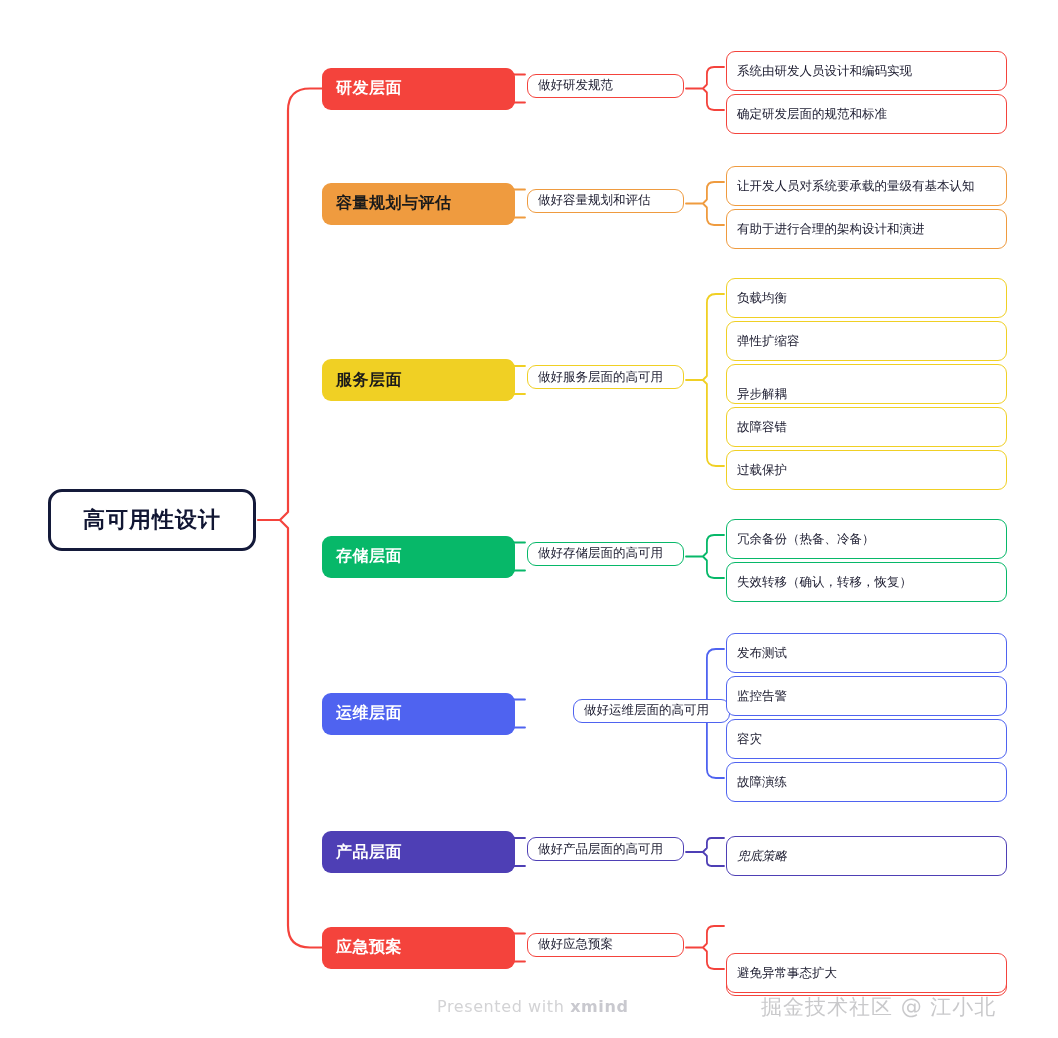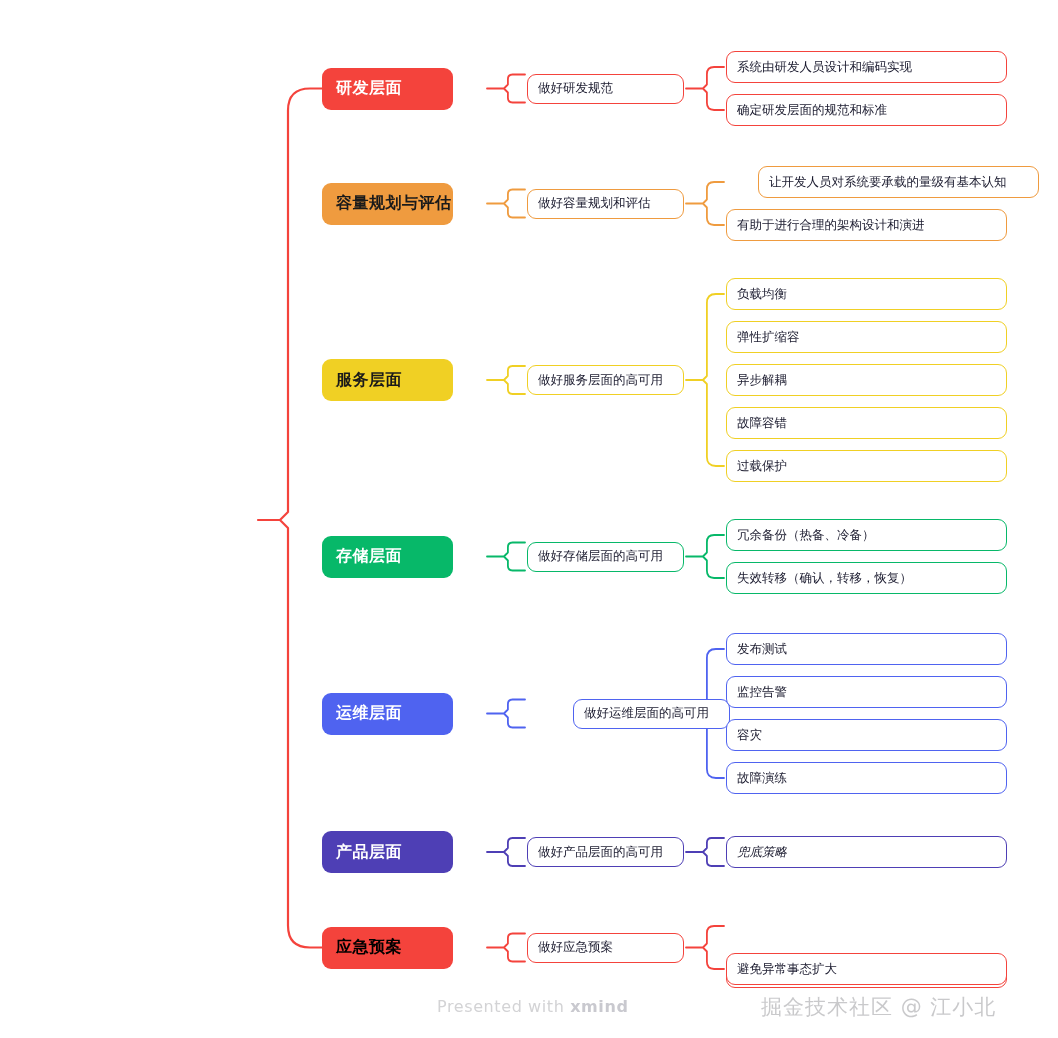--- a/index.html
+++ b/index.html
@@ -34,56 +34,56 @@
     font-size: 22px;
     font-weight: 700;
     color: #111633;
     letter-spacing: 1px;
     box-sizing: border-box;
   }
 
   
   .branch-node {
     position: absolute;
-    width: 131px;
+    width: 193px;
     height: 42px;
     border-radius: 9px;
     display: flex;
     align-items: center;
     box-sizing: border-box;
     padding-left: 14px;
     font-size: 16px;
     font-weight: 700;
     letter-spacing: 0.5px;
   }
 
   
   .mid-node {
     position: absolute;
     left: 527px;
     width: 157px;
-    height: 30px;
+    height: 24px;
     border-radius: 9px;
     background: #ffffff;
     border: 1.6px solid #ccc;
     display: flex;
     align-items: center;
     box-sizing: border-box;
     padding-left: 10px;
     font-size: 12.5px;
     color: #1a1a2e;
     font-weight: 500;
   }
 
   
   .leaf-node {
     position: absolute;
     left: 726px;
     width: 281px;
-    height: 32px;
+    height: 40px;
     border-radius: 9px;
     background: #ffffff;
     border: 1.6px solid #ccc;
     display: flex;
     align-items: center;
     box-sizing: border-box;
     padding-left: 10px;
     font-size: 12.5px;
     color: #1a1a2e;
     font-weight: 500;
@@ -136,59 +136,62 @@
       <path d="M 686 556.5 L 702.9 556.5 M 706.9 552.5 L 706.9 542.1666666666666 Q 706.9 535 714.0666666666666 535 L 724 535 M 706.9 560.5 L 706.9 570.8333333333334 Q 706.9 578 714.0666666666666 578 L 724 578 M 702.9 556.5 L 706.9 552.5 M 702.9 556.5 L 706.9 560.5" fill="none" stroke="#07b869" stroke-width="1.8" stroke-linecap="round"></path>
       <path d="M 487 713.5 L 503.9 713.5 M 507.9 709.5 L 507.9 704.1666666666666 Q 507.9 699.5 512.5666666666666 699.5 L 525 699.5 M 507.9 717.5 L 507.9 722.8333333333334 Q 507.9 727.5 512.5666666666666 727.5 L 525 727.5 M 503.9 713.5 L 507.9 709.5 M 503.9 713.5 L 507.9 717.5" fill="none" stroke="#4f63f0" stroke-width="1.8" stroke-linecap="round"></path>
       <path d="M 686 713.5 L 702.9 713.5 M 706.9 709.5 L 706.9 658 Q 706.9 649 715.9 649 L 724 649 M 706.9 717.5 L 706.9 769 Q 706.9 778 715.9 778 L 724 778 M 702.9 713.5 L 706.9 709.5 M 702.9 713.5 L 706.9 717.5" fill="none" stroke="#4f63f0" stroke-width="1.8" stroke-linecap="round"></path>
       <path d="M 487 852 L 503.9 852 M 507.9 848 L 507.9 842.6666666666666 Q 507.9 838 512.5666666666666 838 L 525 838 M 507.9 856 L 507.9 861.3333333333334 Q 507.9 866 512.5666666666666 866 L 525 866 M 503.9 852 L 507.9 848 M 503.9 852 L 507.9 856" fill="none" stroke="#4e3fb5" stroke-width="1.8" stroke-linecap="round"></path>
       <path d="M 686 852 L 702.9 852 M 706.9 848 L 706.9 842.6666666666666 Q 706.9 838 711.5666666666666 838 L 724 838 M 706.9 856 L 706.9 861.3333333333334 Q 706.9 866 711.5666666666666 866 L 724 866 M 702.9 852 L 706.9 848 M 702.9 852 L 706.9 856" fill="none" stroke="#4e3fb5" stroke-width="1.8" stroke-linecap="round"></path>
       <path d="M 487 947.5 L 503.9 947.5 M 507.9 943.5 L 507.9 938.1666666666666 Q 507.9 933.5 512.5666666666666 933.5 L 525 933.5 M 507.9 951.5 L 507.9 956.8333333333334 Q 507.9 961.5 512.5666666666666 961.5 L 525 961.5 M 503.9 947.5 L 507.9 943.5 M 503.9 947.5 L 507.9 951.5" fill="none" stroke="#f4433c" stroke-width="1.8" stroke-linecap="round"></path>
       <path d="M 686 947.5 L 702.9 947.5 M 706.9 943.5 L 706.9 933.1666666666666 Q 706.9 926 714.0666666666666 926 L 724 926 M 706.9 951.5 L 706.9 961.8333333333334 Q 706.9 969 714.0666666666666 969 L 724 969 M 702.9 947.5 L 706.9 943.5 M 702.9 947.5 L 706.9 951.5" fill="none" stroke="#f4433c" stroke-width="1.8" stroke-linecap="round"></path>
       <path d="M 258 520 L 280 520 M 288 512 C 288 500 288 500 288 490 L 288 110.5 Q 288 88.5 310 88.5 L 324 88.5 M 288 528 C 288 540 288 540 288 550 L 288 925.5 Q 288 947.5 310 947.5 L 324 947.5 M 280 520 L 288 512 M 280 520 L 288 528" fill="none" stroke="#f4433c" stroke-width="2.2" stroke-linecap="round"></path>
     </svg>
 
+  <div class="root-node">
+    <span>高可用性设计</span>
+  </div>
 
   <div id="nodes-layer">
       <div class="branch-node" style="left: 322px; top: 67.5px; background: rgb(244, 67, 60); color: rgb(255, 255, 255);">
         <span>研发层面</span>
       </div>
       <div class="mid-node" style="top: 73.5px; border-color: rgb(244, 67, 60);">
         <span>做好研发规范</span>
       </div>
       <div class="leaf-node" style="top: 51px; border-color: rgb(244, 67, 60);">
         <span>系统由研发人员设计和编码实现</span>
       </div>
       <div class="leaf-node" style="top: 94px; border-color: rgb(244, 67, 60);">
         <span>确定研发层面的规范和标准</span>
       </div>
       <div class="branch-node" style="left: 322px; top: 182.5px; background: rgb(239, 155, 63); color: rgb(26, 26, 26);">
         <span>容量规划与评估</span>
       </div>
       <div class="mid-node" style="top: 188.5px; border-color: rgb(239, 155, 63);">
         <span>做好容量规划和评估</span>
       </div>
-      <div class="leaf-node" style="top: 166px; border-color: rgb(239, 155, 63); margin-left: 32px;">
+      <div class="leaf-node" style="top: 166px; border-color: rgb(239, 155, 63);">
         <span>让开发人员对系统要承载的量级有基本认知</span>
       </div>
       <div class="leaf-node" style="top: 209px; border-color: rgb(239, 155, 63);">
         <span>有助于进行合理的架构设计和演进</span>
       </div>
       <div class="branch-node" style="left: 322px; top: 359px; background: rgb(240, 208, 36); color: rgb(26, 26, 26);">
         <span>服务层面</span>
       </div>
       <div class="mid-node" style="top: 365px; border-color: rgb(240, 208, 36);">
         <span>做好服务层面的高可用</span>
       </div>
       <div class="leaf-node" style="top: 278px; border-color: rgb(240, 208, 36);">
         <span>负载均衡</span>
       </div>
       <div class="leaf-node" style="top: 321px; border-color: rgb(240, 208, 36);">
         <span>弹性扩缩容</span>
       </div>
-      <div class="leaf-node" style="top: 364px; border-color: rgb(240, 208, 36);">
+      <div class="leaf-node" style="top: 364px; border-color: rgb(240, 208, 36); align-items: flex-end;">
         <span>异步解耦</span>
       </div>
       <div class="leaf-node" style="top: 407px; border-color: rgb(240, 208, 36);">
         <span>故障容错</span>
       </div>
       <div class="leaf-node" style="top: 450px; border-color: rgb(240, 208, 36);">
         <span>过载保护</span>
       </div>
       <div class="branch-node" style="left: 322px; top: 535.5px; background: rgb(7, 184, 105); color: rgb(255, 255, 255);">
         <span>存储层面</span>
@@ -222,21 +225,21 @@
       </div>
       <div class="branch-node" style="left: 322px; top: 831px; background: rgb(78, 63, 181); color: rgb(255, 255, 255);">
         <span>产品层面</span>
       </div>
       <div class="mid-node" style="top: 837px; border-color: rgb(78, 63, 181);">
         <span>做好产品层面的高可用</span>
       </div>
       <div class="leaf-node" style="top: 836px; border-color: rgb(78, 63, 181); font-style: italic;">
         <span>兜底策略</span>
       </div>
-      <div class="branch-node" style="left: 322px; top: 926.5px; background: rgb(244, 67, 60); color: #000000;">
+      <div class="branch-node" style="left: 322px; top: 926.5px; background: rgb(244, 67, 60); color: #ffffff;">
         <span>应急预案</span>
       </div>
       <div class="mid-node" style="top: 932.5px; border-color: rgb(244, 67, 60);">
         <span>做好应急预案</span>
       </div>
       <div class="leaf-node" style="top: 956px; border-color: rgb(244, 67, 60);">
         <span>问题出现后的快速恢复</span>
       </div>
       <div class="leaf-node" style="top: 953px; border-color: rgb(244, 67, 60);">
         <span>避免异常事态扩大</span>

